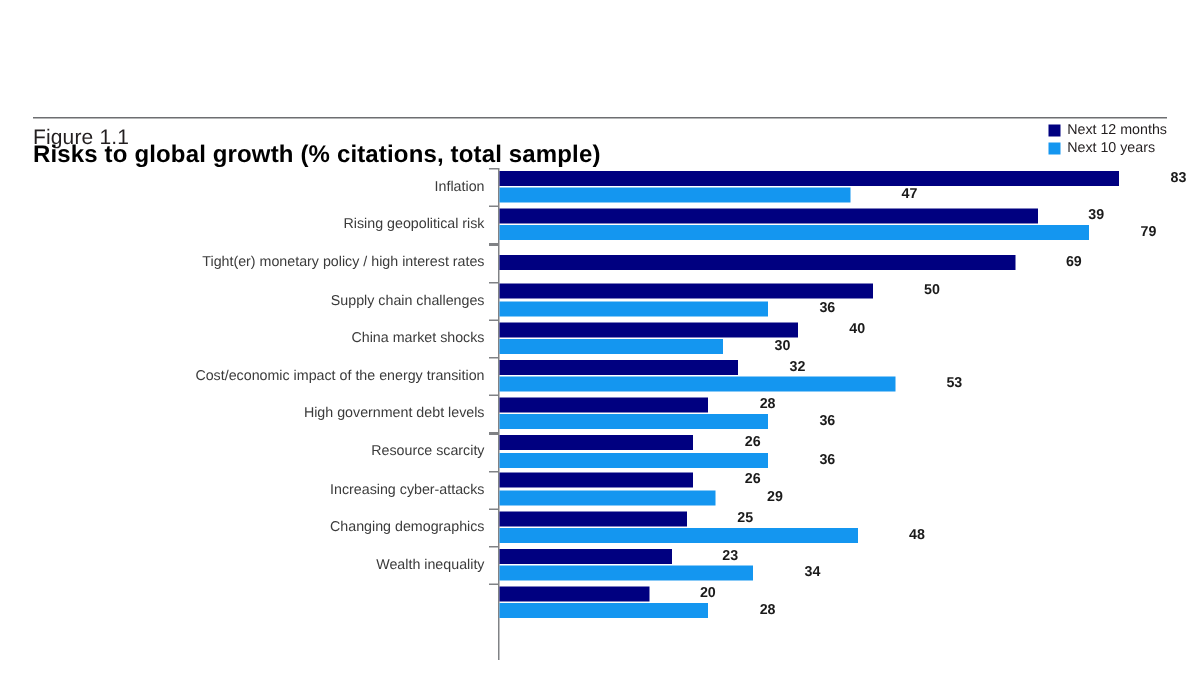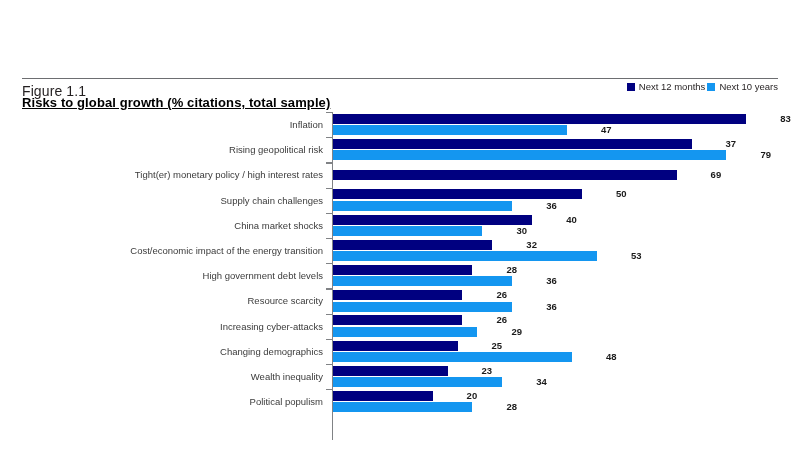--- a/index.html
+++ b/index.html
@@ -35,33 +35,32 @@
     font-size: 14px;
     font-weight: normal;
     color: #231f20;
     letter-spacing: 0.1px;
     white-space: nowrap;
   }
   .fig-title {
     position: absolute;
     left: 22px;
     top: 95px;
-    font-size: 13px;
+    font-size: 16px;
     font-weight: bold;
     color: #000000;
     letter-spacing: 0.1px;
     white-space: nowrap;
-    text-decoration: underline;
   }
   .legend {
     position: absolute;
     right: 22px;
     top: 82px;
     display: flex;
-    flex-direction: row;
+    flex-direction: column;
     align-items: flex-start;
     gap: 2px;
   }
   .legend-item {
     display: flex;
     align-items: center;
     gap: 4px;
     font-size: 9.5px;
     color: #231f20;
     white-space: nowrap;
@@ -187,21 +186,21 @@
               <span class="bar-value">47</span>
             </div>
           </div>
         </div>
         <div class="row">
           <div class="cat-label">Rising geopolitical risk</div>
           <div class="tick"></div>
           <div class="bars">
             <div class="bar-line">
               <div class="bar bar-12m" style="width: 358.56px; background: rgb(0, 0, 128);"></div>
-              <span class="bar-value">37</span>
+              <span class="bar-value">39</span>
             </div>
             <div class="bar-line">
               <div class="bar bar-10y" style="width: 393.42px; background: rgb(20, 150, 240);"></div>
               <span class="bar-value">79</span>
             </div>
           </div>
         </div>
         <div class="row">
           <div class="cat-label">Tight(er) monetary policy / high interest rates</div>
           <div class="tick"></div>
@@ -318,21 +317,20 @@
               <div class="bar bar-12m" style="width: 114.54px; background: rgb(0, 0, 128);"></div>
               <span class="bar-value">23</span>
             </div>
             <div class="bar-line">
               <div class="bar bar-10y" style="width: 169.32px; background: rgb(20, 150, 240);"></div>
               <span class="bar-value">34</span>
             </div>
           </div>
         </div>
         <div class="row">
-          <div class="cat-label">Political populism</div>
           <div class="tick"></div>
           <div class="bars">
             <div class="bar-line">
               <div class="bar bar-12m" style="width: 99.6px; background: rgb(0, 0, 128);"></div>
               <span class="bar-value">20</span>
             </div>
             <div class="bar-line">
               <div class="bar bar-10y" style="width: 139.44px; background: rgb(20, 150, 240);"></div>
               <span class="bar-value">28</span>
             </div>

